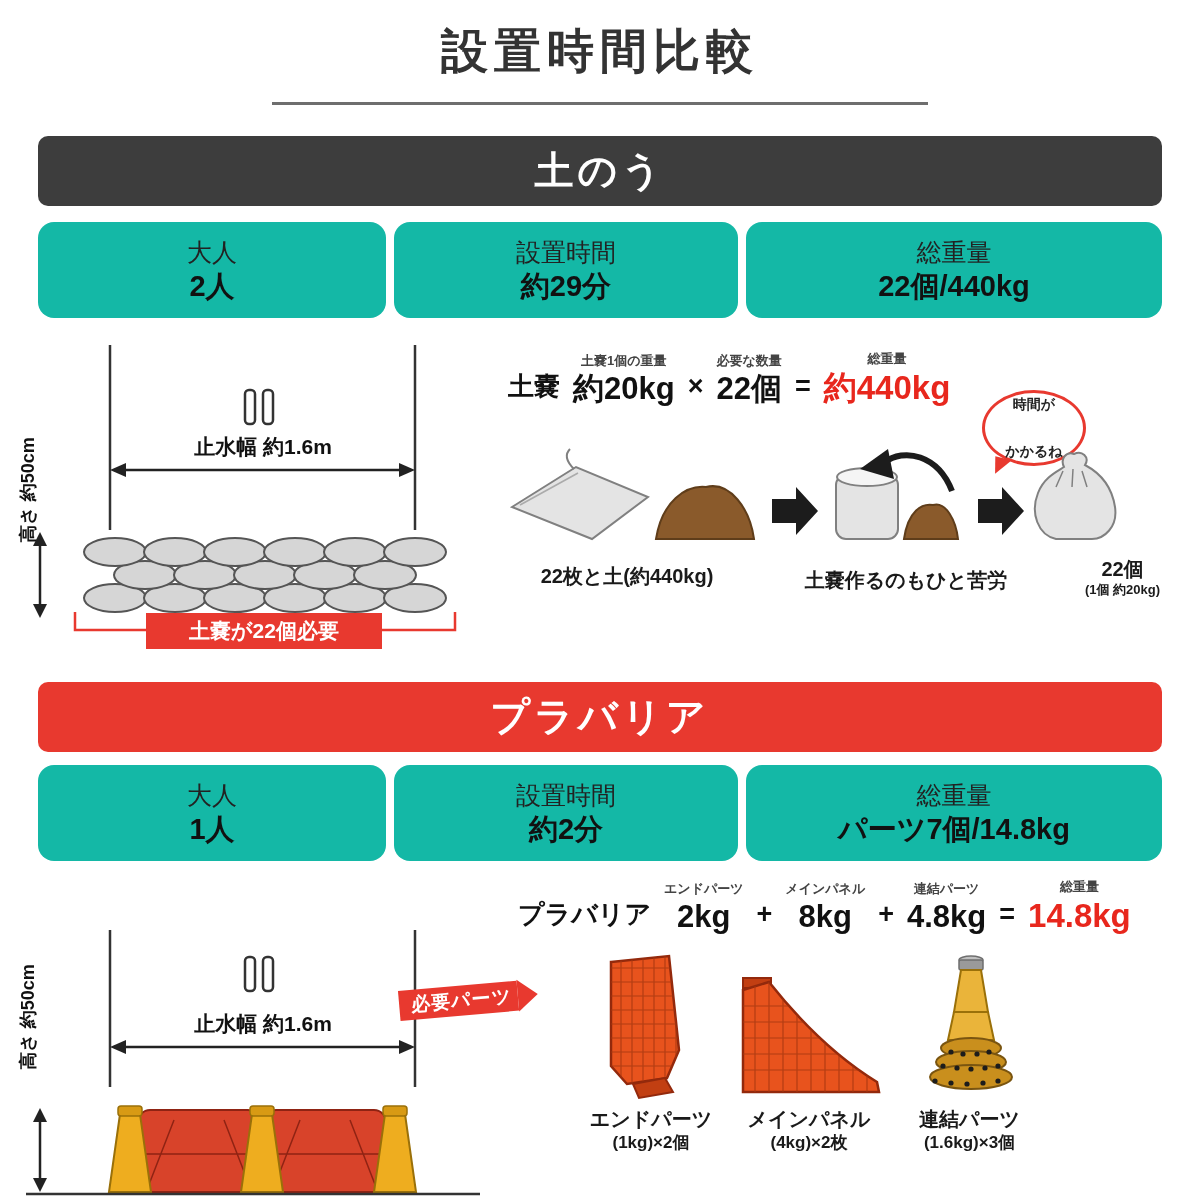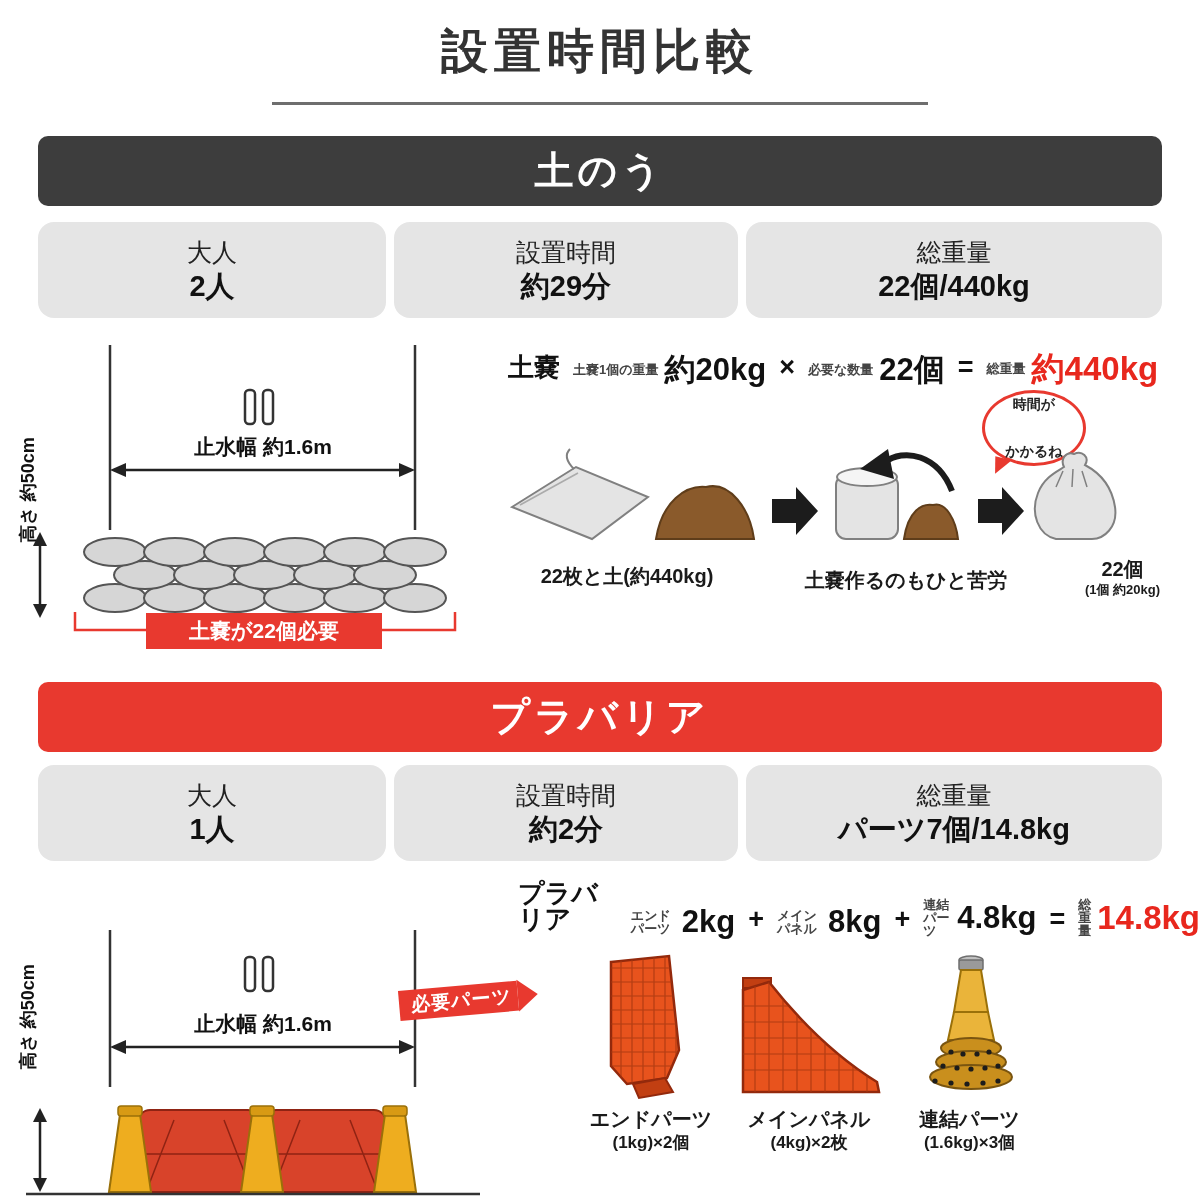--- a/index.html
+++ b/index.html
@@ -2,29 +2,29 @@
 <html><head>
 <meta charset="utf-8">
 <style>
   html,body{margin:0;padding:0;background:#fff;}
   .page{position:relative;width:1200px;height:1200px;background:#fff;font-family:"Liberation Sans",sans-serif;overflow:hidden;color:#111;border-radius:23px;}
   .title{position:absolute;top:20px;left:0;width:100%;text-align:center;font-size:47px;font-weight:800;color:#333;letter-spacing:6px;}
   .title-underline{position:absolute;top:102px;left:272px;width:656px;height:3px;background:#6e6e6e;}
   .banner{position:absolute;left:38px;width:1124px;height:70px;border-radius:10px;color:#fff;font-size:39px;font-weight:bold;display:flex;align-items:center;justify-content:center;letter-spacing:4px;}
   .banner-dark{top:136px;background:#3d3d3d;}
   .banner-red{top:682px;background:#e8392f;}
-  .stat-box{position:absolute;height:96px;background:#e5e5e5;border-radius:16px;display:flex;flex-direction:column;align-items:center;justify-content:center;gap:7px;}
+  .stat-box{position:absolute;height:96px;background:#14b8a6;border-radius:16px;display:flex;flex-direction:column;align-items:center;justify-content:center;gap:7px;}
   .row1{top:222px;}.row2{top:765px;}
   .col1{left:38px;width:348px;}.col2{left:394px;width:344px;}.col3{left:746px;width:416px;}
   .stat-label{font-size:25px;color:#222;line-height:1;}
   .stat-value{font-size:29px;font-weight:bold;color:#111;line-height:1;}
   .diagram{position:absolute;}
   .equation{position:absolute;display:flex;align-items:flex-end;gap:13px;}
   .eq-prefix{font-size:26px;font-weight:bold;color:#111;padding-bottom:5px;line-height:1;}
-  .eq-term{display:flex;align-items:center;gap:6px;}
+  .eq-term{display:flex;flex-direction:column;align-items:center;gap:6px;}
   .eq-label{font-size:13px;font-weight:bold;color:#444;line-height:1;}
   .eq-value{font-size:31px;font-weight:bold;color:#111;line-height:1;}
   .eq-value-red{color:#e8271d;font-size:33px;}
   .eq-op{font-size:27px;font-weight:bold;color:#111;padding-bottom:4px;line-height:1;}
   .caption{position:absolute;text-align:center;color:#1a1a1a;}
   .caption-line1{font-size:20px;font-weight:bold;line-height:1.3;}
   .caption-line2{font-size:13px;font-weight:bold;line-height:1.3;}
   .caption-lg .caption-line2{font-size:17px;}
   .bubble{position:absolute;border:3px solid #e8392f;border-radius:50%;background:#fff;display:flex;flex-direction:column;align-items:center;justify-content:center;text-align:center;gap:27px;}
   .bubble-line1,.bubble-line2{font-size:14px;font-weight:bold;color:#222;line-height:1.4;}

